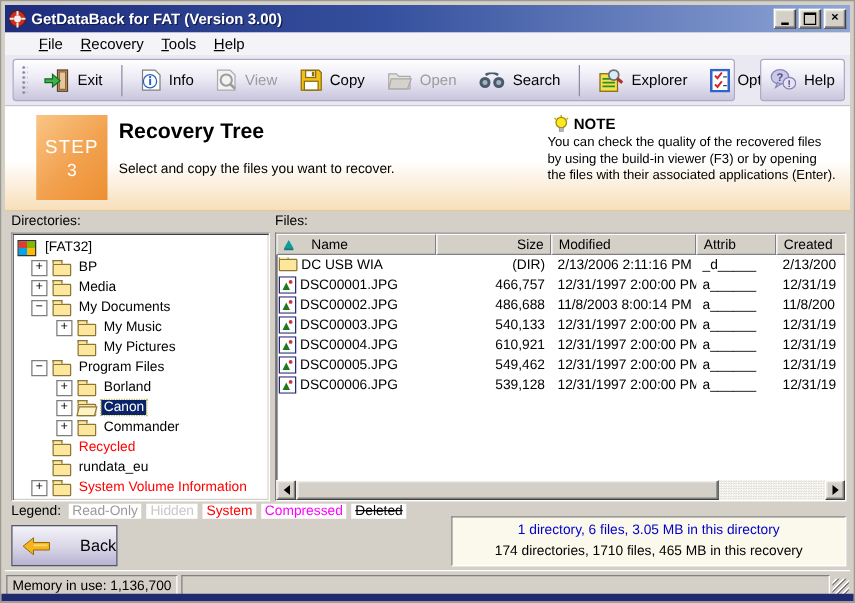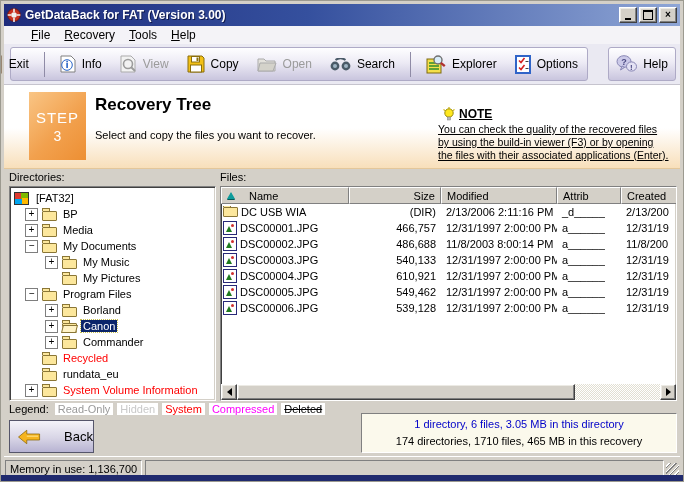--- a/index.html
+++ b/index.html
@@ -21,42 +21,42 @@
   
   .menubar{position:absolute;left:3px;top:25px;right:3px;height:18px;background:#F4F3F7;
     display:flex;align-items:center;font-size:12px;padding-left:20px;box-sizing:border-box;}
   .menuitem{padding:1px 7px;cursor:default;}
   .menuitem u{text-decoration:underline;}
   
   .toolbar{position:absolute;left:3px;top:43px;right:3px;height:41px;background:#EAE9F2;
     border-bottom:1px solid #C6C4CE;box-sizing:border-box;}
   .tband{position:absolute;top:3px;height:34px;border:1px solid #AEAAC6;border-radius:3px;
     background:linear-gradient(180deg,#FEFEFF 0%,#EDEBF5 45%,#C9C5DE 100%);
-    display:flex;align-items:center;box-sizing:border-box;justify-content:flex-end;}
+    display:flex;align-items:center;box-sizing:border-box;}
   .bandA{left:6px;width:578px;padding-left:3px;}
   .bandB{right:4px;width:68px;justify-content:center;}
   .grip{width:5px;height:24px;margin:0 3px;flex:none;
     background-image:radial-gradient(#8F8BA6 1px,transparent 1.2px);background-size:4px 4px;}
   .tbtn{display:flex;align-items:center;gap:6px;font-size:12px;padding:0 9px;height:30px;
     white-space:nowrap;cursor:default;border-radius:2px;}
   .tbtn.dis{color:#9B9B9B;}
   .tsep{width:1px;height:25px;background:#8F8BA6;margin:0 6px;flex:none;}
   .ticon{flex:none;display:block;}
   
   .banner{position:absolute;left:3px;top:84px;right:3px;height:84px;
     background:linear-gradient(180deg,#FFFFFF 0%,#FFFFFF 52%,#F8DFBA 100%);
     border-bottom:1px solid #E4C79A;box-sizing:border-box;}
   .stepbox{position:absolute;left:25px;top:7px;width:57px;height:68px;
     background:linear-gradient(135deg,#F9C585 0%,#F2A14E 55%,#ED8F33 100%);
     color:#fff;text-align:center;display:flex;flex-direction:column;justify-content:center;gap:2px;}
   .stepword{font-size:15px;letter-spacing:1px;}
   .stepnum{font-size:14px;}
   .btitle{position:absolute;left:91px;top:10px;font-size:17px;font-weight:bold;}
   .bsub{position:absolute;left:91px;top:44px;font-size:11px;}
-  .note{position:absolute;left:434px;top:22px;width:246px;font-size:10.5px;line-height:13px;text-decoration:underline;}
+  .note{position:absolute;left:434px;top:7px;width:246px;font-size:10.5px;line-height:13px;}
   .notehead{display:flex;align-items:center;gap:4px;font-weight:bold;font-size:12px;margin:0 0 2px 5px;}
   .noteline{white-space:nowrap;}
   
   .plabel{position:absolute;top:170px;font-size:11px;}
   
   .panel{position:absolute;top:185px;background:#fff;border:1px solid;
     border-color:#808080 #FFF #FFF #808080;box-shadow:inset 1px 1px 0 #404040,inset -1px -1px 0 #D4D0C8;
     box-sizing:border-box;overflow:hidden;}
   .dirpanel{left:8px;width:207px;height:215px;padding-top:3px;}
   .filepanel{left:219px;width:457px;height:215px;}

